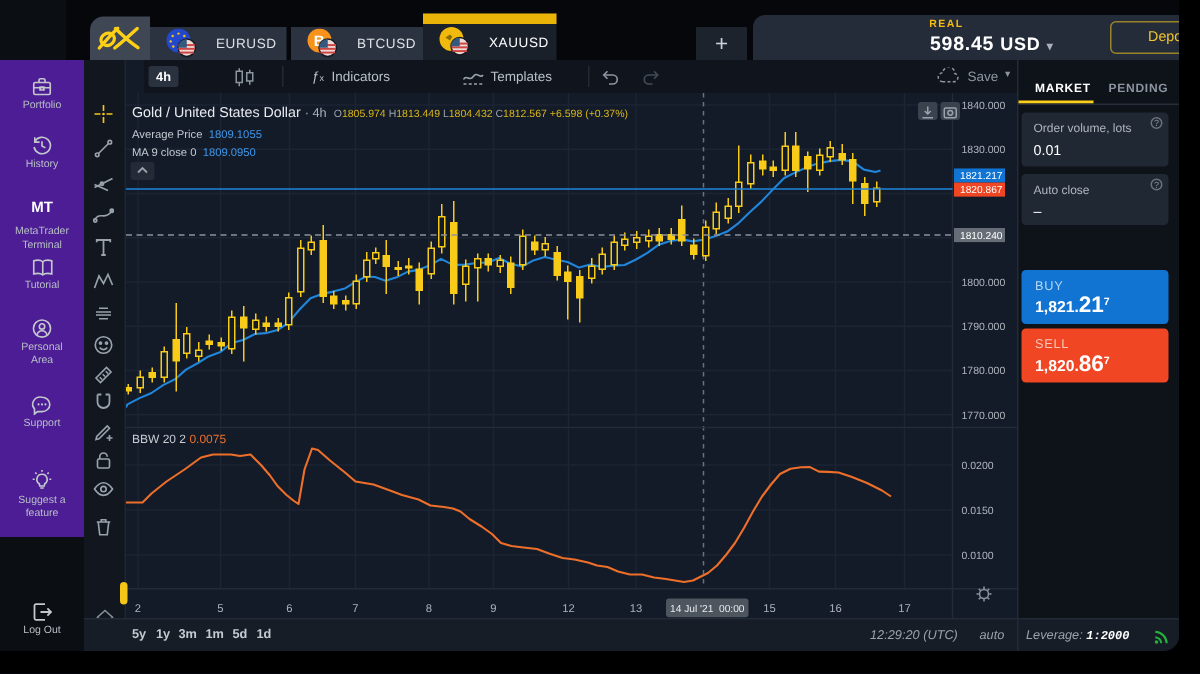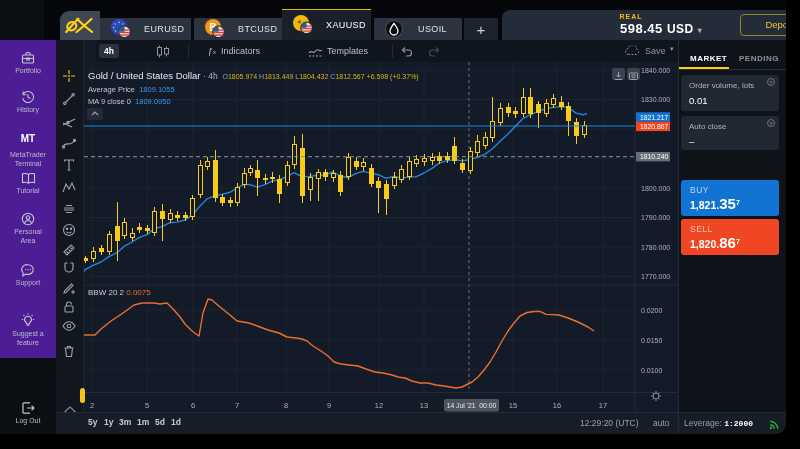--- a/index.html
+++ b/index.html
@@ -3,21 +3,21 @@
 <meta charset="utf-8">
 <style>
 * { margin:0; padding:0; box-sizing:border-box; }
 html,body { width:800px; height:449px; background:#000; font-family:"Liberation Sans",sans-serif; overflow:hidden; }
 body { position:relative; }
 .app { position:absolute; left:0; top:0; width:786px; height:434px; background:#0b0e13; border-radius:0 0 10px 0; overflow:hidden; }
 .abs { position:absolute; }
 
 .topbar { position:absolute; left:0; top:0; width:786px; height:40px; background:#05070b;margin-left:44px; }
 .tab { position:absolute; top:18px; height:22px; background:#2b3340; display:flex; align-items:center; color:#dde1e6; font-size:9px; letter-spacing:.4px; }
-.tab.active { top:9px; height:31px; background:#1a202a; border-top:1px solid #eab308; }
+.tab.active { top:9px; height:31px; background:#1a202a; border-top:7px solid #eab308; }
 .tabicons { position:relative; width:30px; height:20px; margin-left:10px; }
 .tabname { margin-left:4px; }
 .plus { position:absolute; left:420px; top:18px; width:34px; height:22px; background:#1d232d; color:#cdd2d8; font-size:15px; display:flex; align-items:center; justify-content:center; }
 .balance { position:absolute; left:458px; top:10px; width:334px; height:30px; background:#242c39; border-radius:8px 8px 0 0; }
 .real { position:absolute; left:562px; top:13px; width:50px; text-align:center; color:#f3ba12; font-size:7px; font-weight:bold; letter-spacing:1px; }
 .bal-amt { position:absolute; left:576px; top:21px; color:#fff; font-size:13px; font-weight:bold; letter-spacing:.5px; }
 .bal-usd { font-size:12px; }
 .bal-caret { color:#aab1b9; font-size:8px; }
 .deposit { position:absolute; left:696px; top:14px; width:83px; height:22px; border:1px solid #99832a; border-radius:4px; color:#f2c531; font-size:9.5px; text-align:center; line-height:20px; }
 
@@ -37,21 +37,21 @@
 .lg1 .ohlc { font-size:7px; color:#9aa2ac; }
 .lg1 .v { color:#d8b517; font-size:7px; }
 .lg2 { font-size:7.5px; color:#c3cad1; margin-top:3.5px; white-space:nowrap; }
 .lg2 .b { color:#3f96e8; }
 .lgchip { position:absolute; left:87px; top:108px; width:16px; height:12px; background:#242b37; border-radius:2px; color:#9aa2ac; font-size:7px; text-align:center; line-height:11px; }
 .minibtn { position:absolute; top:68px; width:13px; height:12px; background:#3a424e; border-radius:2px; }
 .pill { position:absolute; left:80px; top:388px; width:5px; height:15px; background:#f5c518; border-radius:2.5px; }
 
 .bottombar { position:absolute; left:56px; top:412px; width:730px; height:22px; background:#161d27; border-top:1px solid #232b37; color:#c6cbd1; }
 .tf { position:absolute; top:4px; font-size:8.5px; font-weight:bold; color:#c6cbd1; }
-.bb-gray { position:absolute; top:5px; font-size:8.5px; color:#99a1a9; }
+.bb-gray { position:absolute; top:5px; font-size:8.5px; color:#99a1a9;font-style:italic; }
 
 .rpanel { position:absolute; left:678px; top:40px; width:108px; height:372px; background:#0e1219; border-left:1px solid #232b37; }
 .rtab { position:absolute; top:14px; font-size:8px; font-weight:bold; letter-spacing:.5px; }
 .rcard { position:absolute; left:2px; width:98px; background:#202833; border-radius:3px; color:#aeb5bd; }
 .rc-l { position:absolute; left:8px; top:6px; font-size:8px; white-space:nowrap; }
 .rc-v { position:absolute; left:8px; top:20px; font-size:9.5px; color:#fff; }
 .q { position:absolute; right:4px; top:3px; width:8px; height:8px; border:1px solid #6b737d; border-radius:50%; color:#8d95a0; font-size:6px; text-align:center; line-height:8px; }
 .bbtn { position:absolute; left:2px; width:98px; height:36px; border-radius:3px; color:#fff;margin-top:25px; }
 .bbtn .t1 { position:absolute; left:9px; top:5px; font-size:8.5px; letter-spacing:.5px; }
 .bbtn .t2 { position:absolute; left:9px; top:15px; font-size:10.5px; font-weight:bold; }
@@ -129,29 +129,20 @@
         <rect x="9" y="10.4" width="11" height="1.3" fill="#cc4444"></rect>
               <rect x="9" y="12.9" width="11" height="1.3" fill="#cc4444"></rect>
               <rect x="9.6" y="15.4" width="9.8" height="1.3" fill="#cc4444"></rect>
         <path d="M8.7 12.8 A5.8 5.8 0 0 1 14.5 7 L14.5 12.8 Z" fill="#33597e"></path>
             </g>
       </svg>
     </div>
     <div class="tabname">XAUUSD</div>
   </div>
 
-  <div class="tab" style="left:330px;width:88px">
-    <div class="tabicons">
-      <svg width="30" height="20" viewBox="0 0 30 20">
-        <circle cx="10" cy="10" r="8.5" fill="#0b0d11" stroke="#555b63" stroke-width="0.8"></circle>
-        <path d="M10 4.5 C12.5 8 14 10 14 12 a4 4 0 0 1 -8 0 C6 10 7.5 8 10 4.5 Z" fill="none" stroke="#fff" stroke-width="1.3"></path>
-      </svg>
-    </div>
-    <div class="tabname">USOIL</div>
-  </div>
 
   <div class="plus">+</div>
   <div class="balance"></div>
   <div class="real">REAL</div>
   <div class="bal-amt">598.45 <span class="bal-usd">USD</span> <span class="bal-caret">▾</span></div>
   <div class="deposit">Deposit</div>
 </div>
 
 <div class="sidebar">
   <div class="sb-item" style="top:11px">
@@ -566,21 +557,21 @@
     <div class="rc-v">0.01</div>
     <div class="q">?</div>
   </div>
   <div class="rcard" style="top:76px;height:34px">
     <div class="rc-l">Auto close</div>
     <div class="rc-v">–</div>
     <div class="q">?</div>
   </div>
   <div class="bbtn" style="top:115px;background:#1274d2">
     <div class="t1" style="color:#b7d7f5">BUY</div>
-    <div class="t2">1,821.<span class="big">35</span><sup>7</sup></div>
+    <div class="t2">1,821.<span class="big">21</span><sup>7</sup></div>
   </div>
   <div class="bbtn" style="top:154px;background:#f04624">
     <div class="t1" style="color:#f8c5b8">SELL</div>
     <div class="t2">1,820.<span class="big">86</span><sup>7</sup></div>
   </div>
 </div>
 
 </div>
 
 </body></html>

